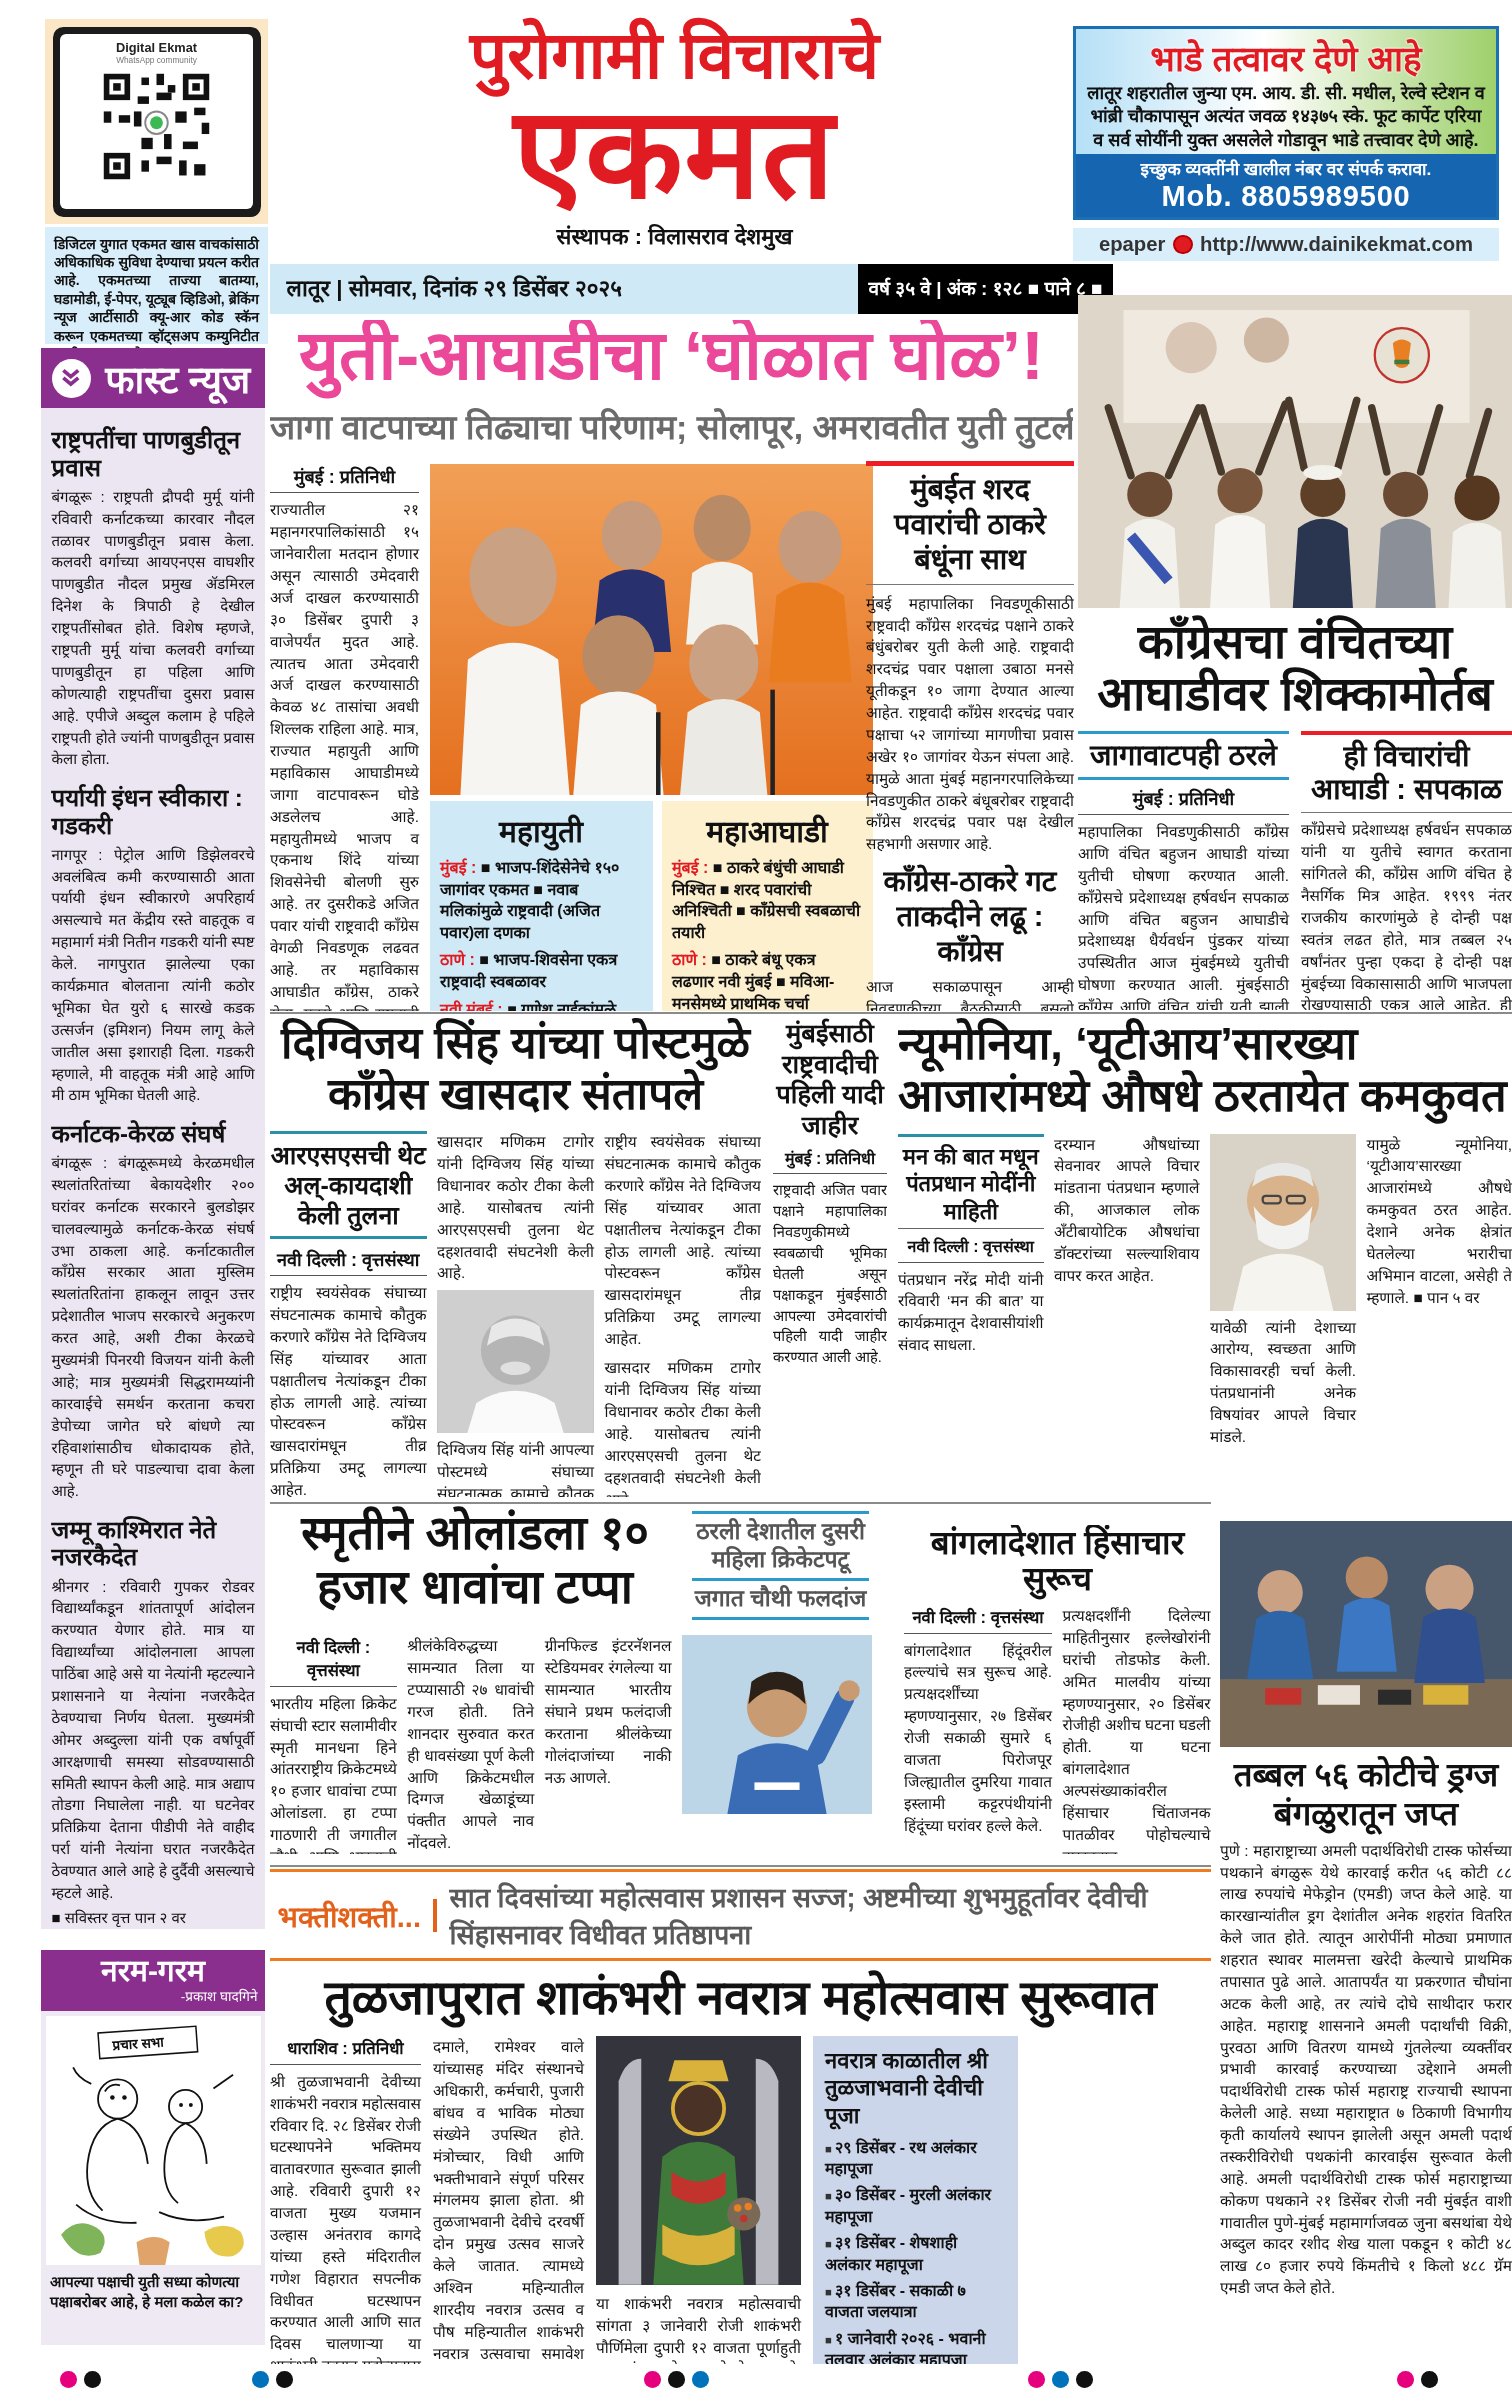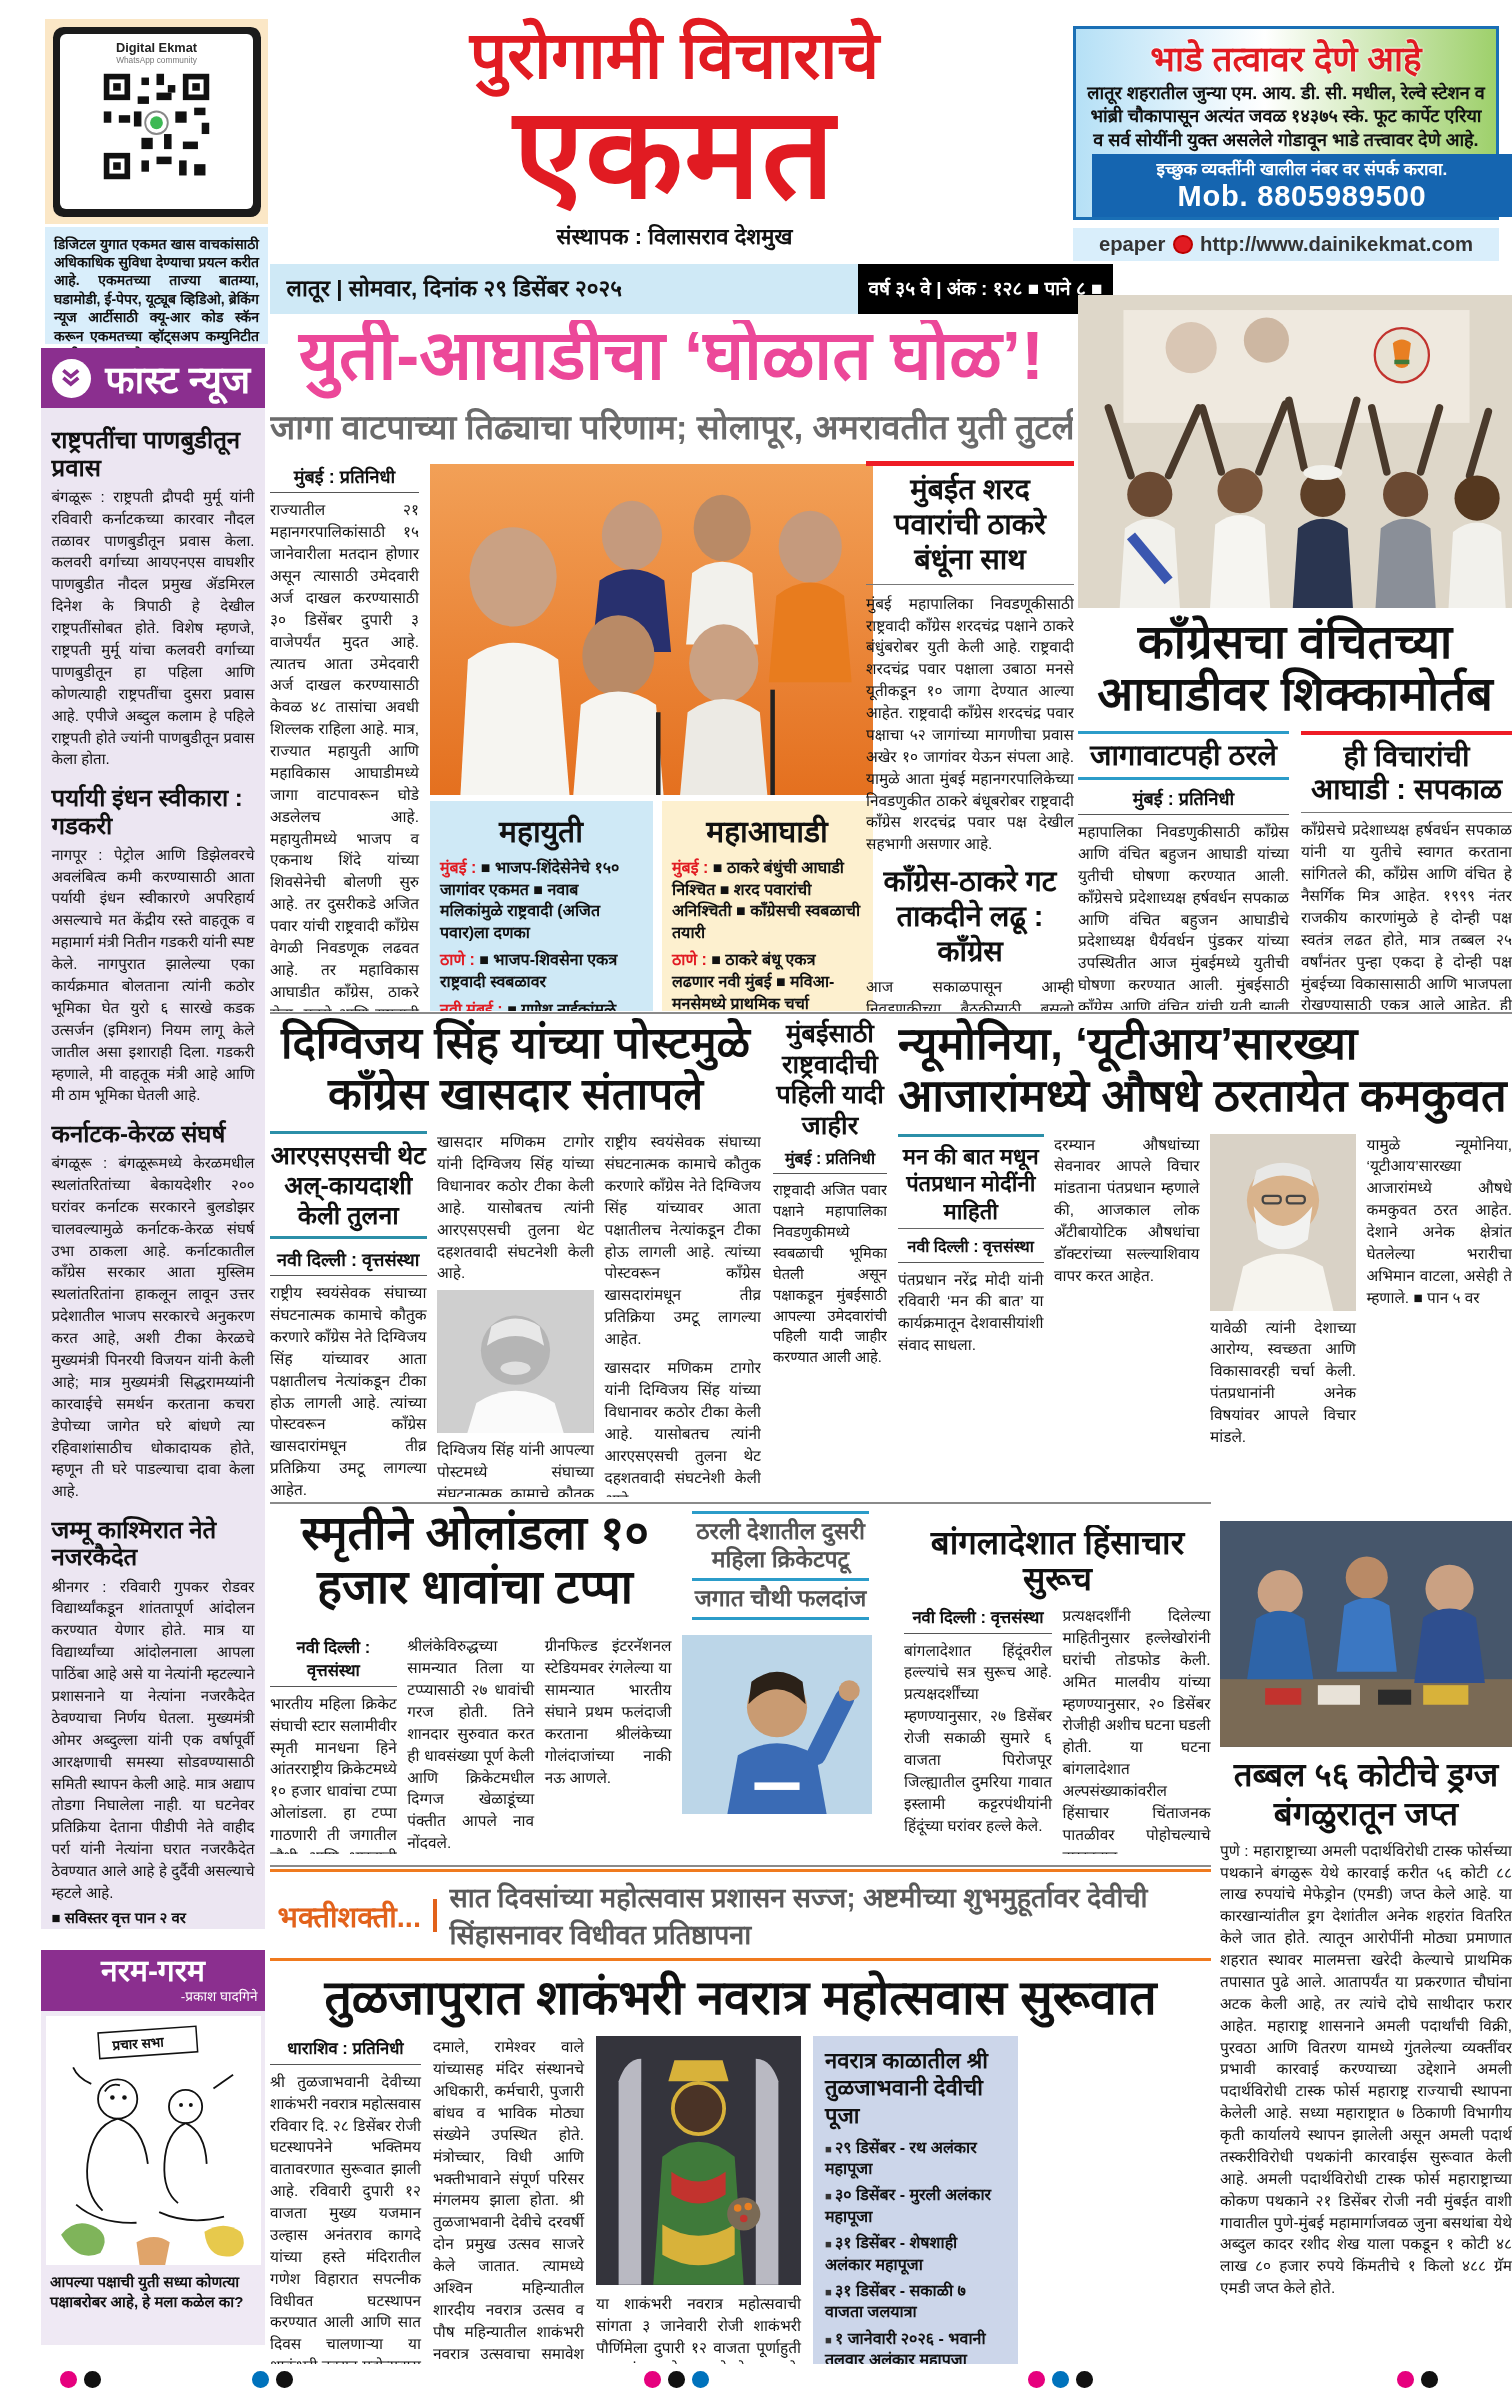--- a/index.html
+++ b/index.html
@@ -21,38 +21,38 @@
   #qr-note{left:45px;top:227px;width:223px;height:117px;background:#d9eefb;padding:7.5px 9px;box-sizing:border-box;font-size:14px;font-weight:600;line-height:1.32;}
   
   #masthead{left:294px;top:21px;width:761px;text-align:center;}
   #masthead .tagline{font-size:66px;font-weight:bold;color:#e11b22;line-height:1.05;}
   #masthead .title{font-size:127px;font-weight:bold;color:#e11b22;line-height:1.0;letter-spacing:1.5px;}
   #masthead .founder{font-size:22px;font-weight:bold;color:#111;margin-top:3px;}
   
   #rent-ad{left:1073px;top:26px;width:426px;height:194px;border:3px solid #1a6fb5;box-sizing:border-box;background:linear-gradient(90deg,#b5e0f6 0%,#ffffff 45%,#9ed06b 100%);}
   #rent-ad .t{font-size:35px;font-weight:bold;color:#e11b22;text-align:center;margin-top:4.5px;text-shadow:0 0 2.3px #fff,0 0 2.3px #fff;}
   #rent-ad .b{font-size:18px;font-weight:bold;color:#111;text-align:center;padding:1.5px 10.5px;line-height:1.3;}
-  #rent-strip{position:absolute;left:16px;bottom:0;width:100%;background:#1565b0;color:#fff;text-align:center;padding:3px 0 4.5px;}
+  #rent-strip{position:absolute;left:0;bottom:0;width:100%;background:#1565b0;color:#fff;text-align:center;padding:3px 0 4.5px;}
   #rent-strip .c{font-size:17.3px;font-weight:bold;}
   #rent-strip .m{font-size:29px;font-weight:bold;letter-spacing:0.8px;}
   #epaper-strip{left:1073px;top:228px;width:426px;height:33px;background:#d9eefb;display:flex;align-items:center;justify-content:center;gap:7.5px;font-size:20.3px;font-weight:bold;color:#333;}
   .epaper-dot{display:inline-block;width:19.6px;height:19.6px;border-radius:50%;background:#e11b22;border:2.3px solid #b00;box-sizing:border-box;}
   
   #dateline{left:270px;top:264px;width:843px;height:50px;background:#cfe9f6;}
   #dateline .l{position:absolute;left:16.6px;top:0;line-height:50px;font-size:22.6px;font-weight:bold;}
   #dateline .r{position:absolute;right:0;top:0;width:255px;height:50px;background:#000;color:#fff;text-align:center;line-height:50px;font-size:19px;font-weight:bold;}
   
   #fast-news{left:41px;top:348px;width:224px;height:1581px;background:#ece6f2;}
   #fn-header{height:60px;background:#8b2f8f;color:#fff;display:flex;align-items:center;gap:10.5px;padding:0 10.5px;}
   #fn-header .txt{font-size:38px;font-weight:bold;flex:1;text-align:center;}
   .chev-circle{width:39px;height:39px;border-radius:50%;background:#fff;display:flex;align-items:center;justify-content:center;}
   #fn-body{padding:4.5px 10.5px;}
   .fn-title{font-size:24px;font-weight:bold;margin-top:13.6px;line-height:1.15;}
   .fn-text{font-size:15px;line-height:1.46;font-weight:500;text-align:justify;margin-top:4.5px;}
-  .fn-note{font-size:15px;font-weight:bold;margin-top:3px;}
+  .fn-note{font-size:15px;font-weight:normal;margin-top:3px;}
   
   #naram-garam{left:41px;top:1950px;width:224px;height:395px;background:#efe9f4;}
   #ng-header{background:#8b2f8f;color:#fff;padding:4.5px 7.5px 6px;text-align:center;}
   #ng-header .t{font-size:30px;font-weight:bold;line-height:1.05;}
   #ng-header .c{font-size:13.6px;text-align:right;}
   #ng-art{background:#fff;height:249px;margin:4.5px;}
   #ng-caption{font-size:15px;font-weight:bold;padding:3px 9px;line-height:1.3;}
   
   #lead-story{left:270px;top:320px;width:803px;height:691px;}
   #lead-headline{font-size:69px;font-weight:bold;color:#ec4899;line-height:1.05;white-space:nowrap;}

